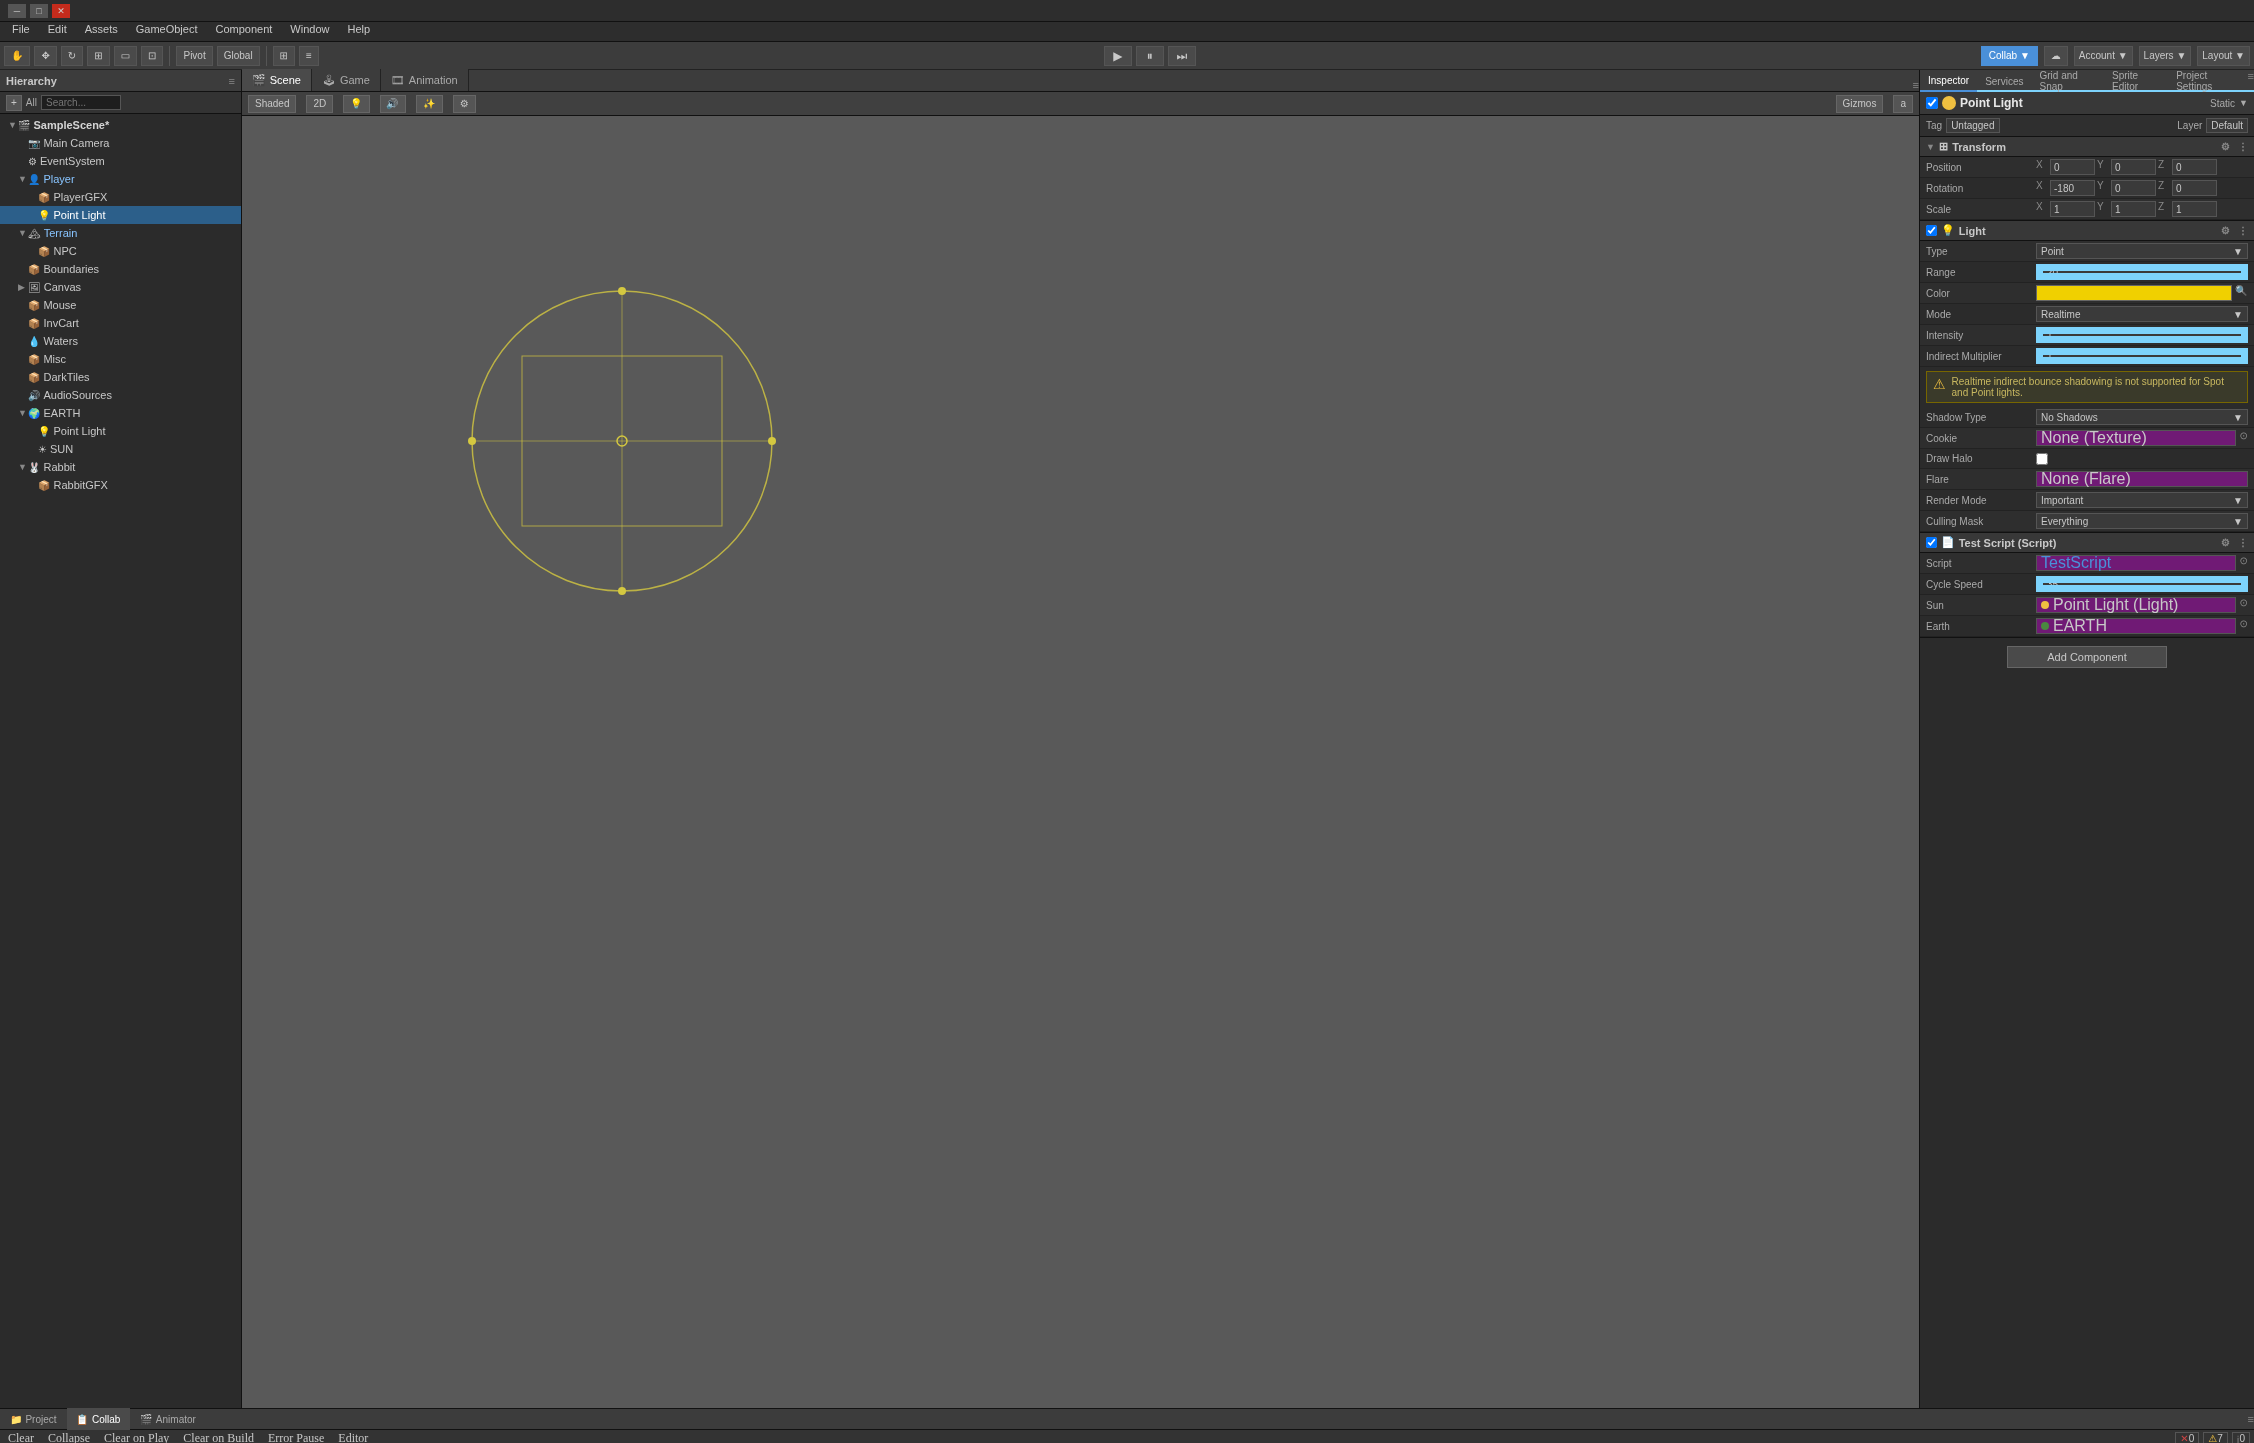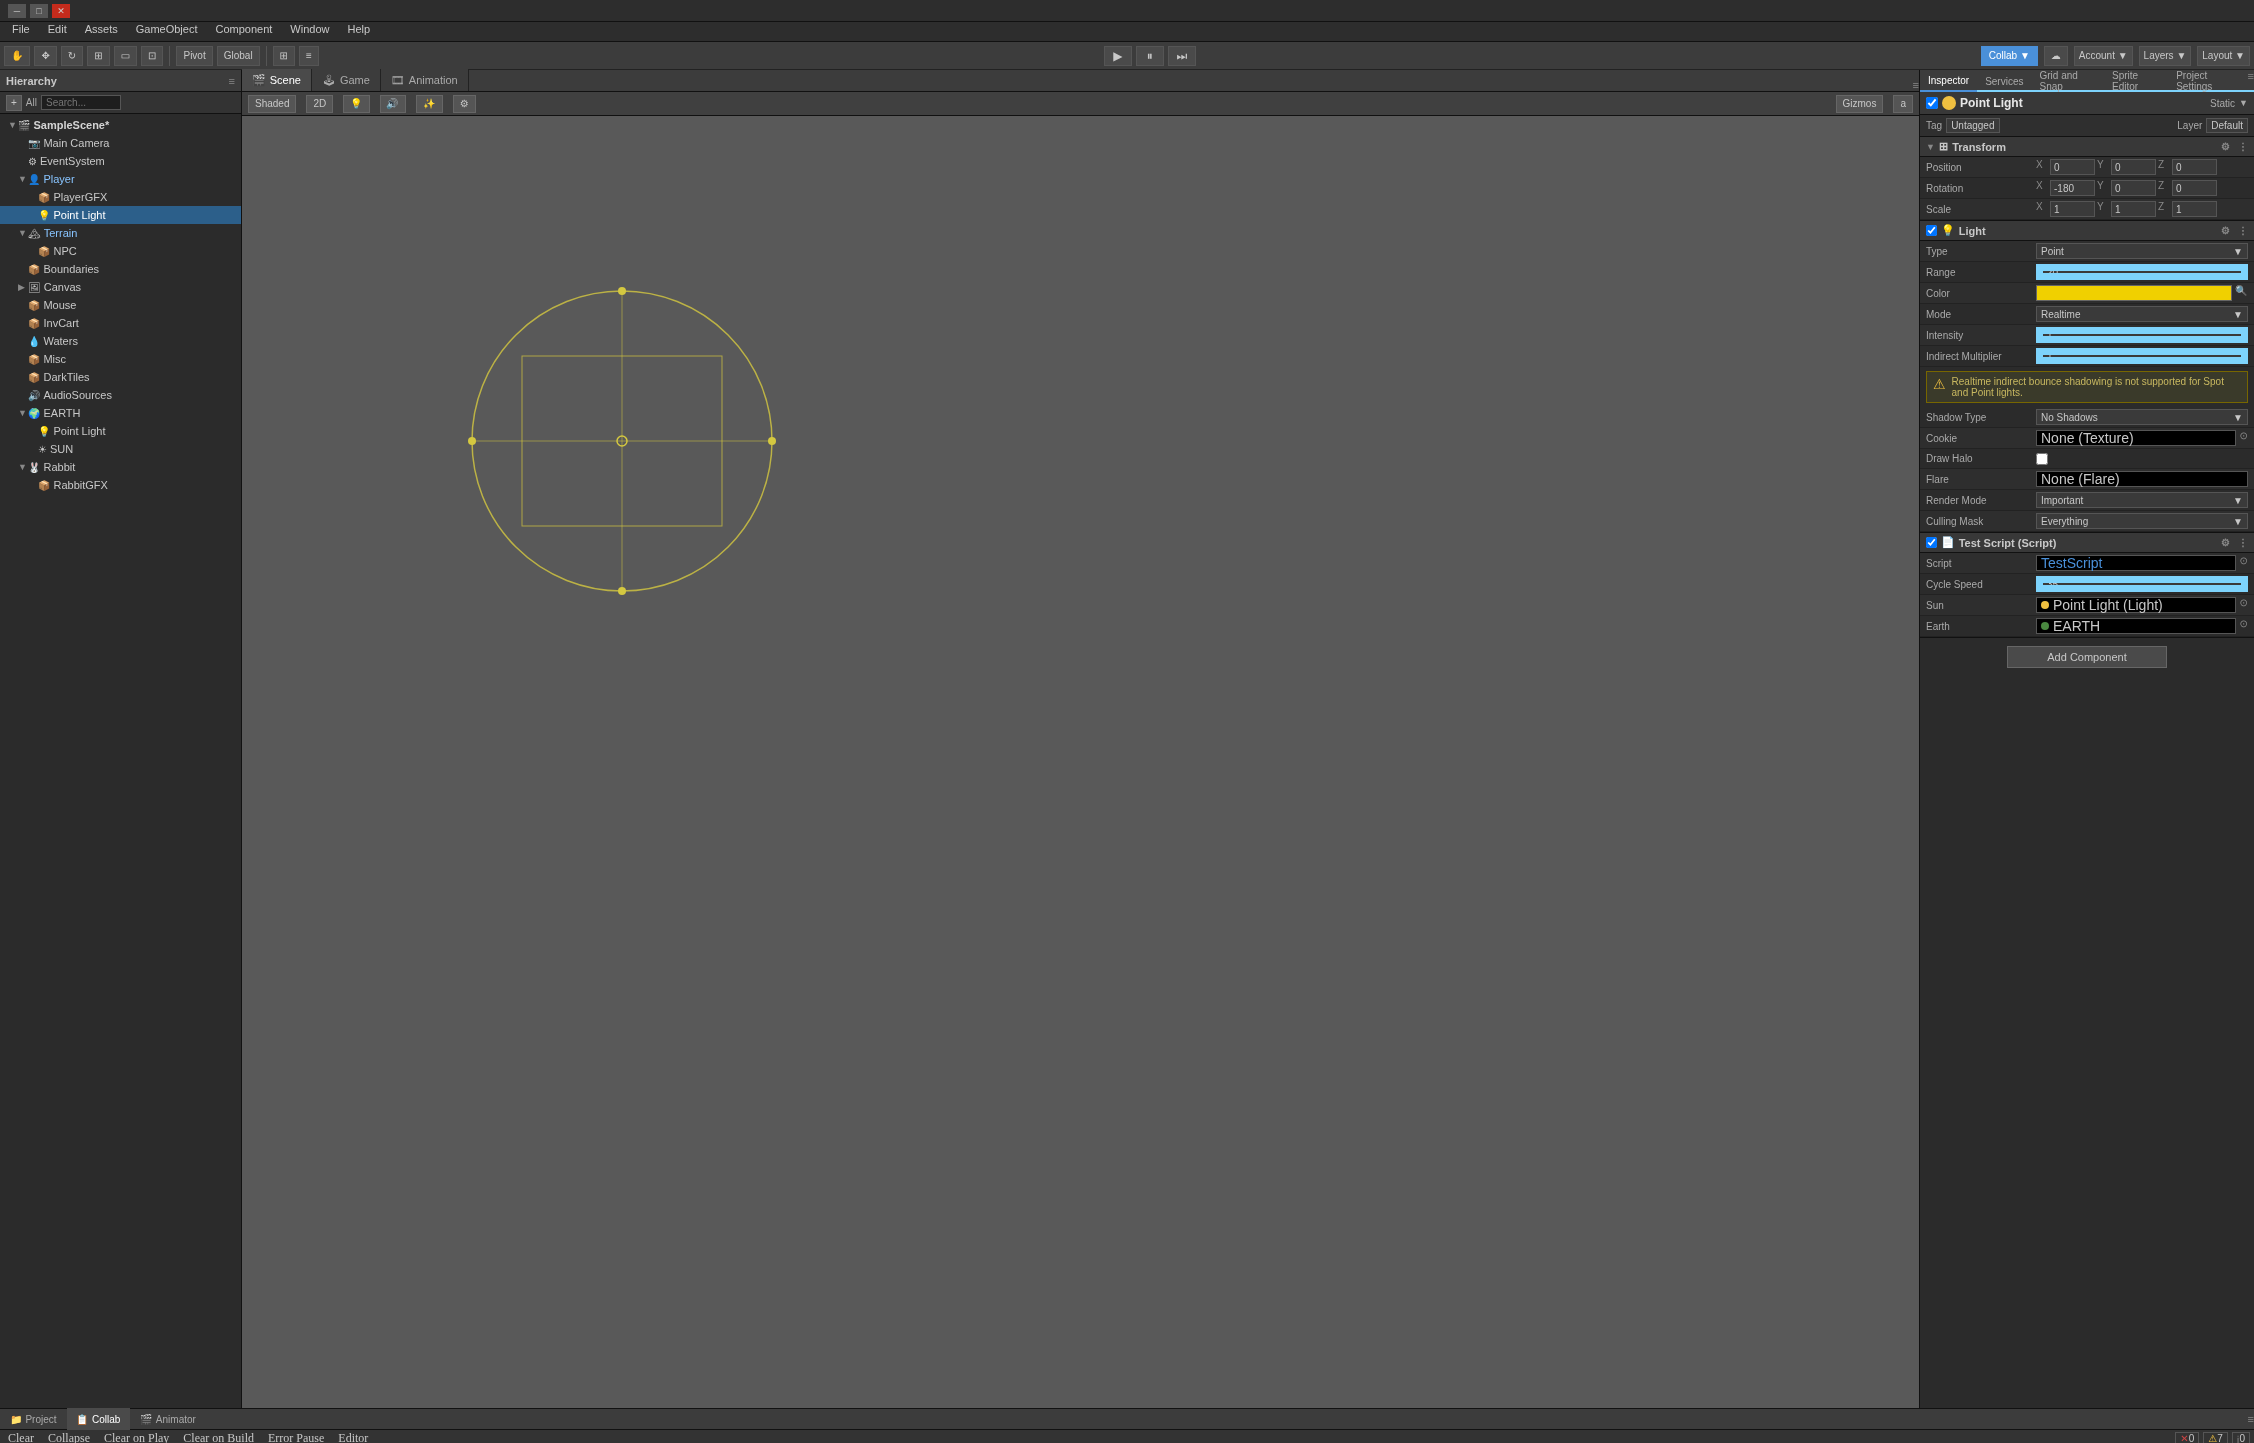--- a/index.html
+++ b/index.html
@@ -385,25 +385,25 @@
       margin: 4px 6px;
       display: flex;
       align-items: flex-start;
       gap: 6px;
       font-size: 10px;
       color: #c8b860;
     }
     .warn-icon { font-size: 14px; color: #f0c040; flex-shrink: 0; }
 
     .obj-ref-field {
-      background: #000000;
+      background: #701a75;
       border: 1px solid #555;
       color: #c8c8c8;
       padding: 1px 4px;
-      font-size: 14px;
+      font-size: 16px;
       flex: 1;
       height: 16px;
       display: flex; align-items: center; gap: 4px;
     }
     .obj-dot { width: 8px; height: 8px; border-radius: 50%; flex-shrink: 0; }
 
     .add-component-btn {
       background: #4a4a4a;
       border: 1px solid #666;
       color: #c8c8c8;

